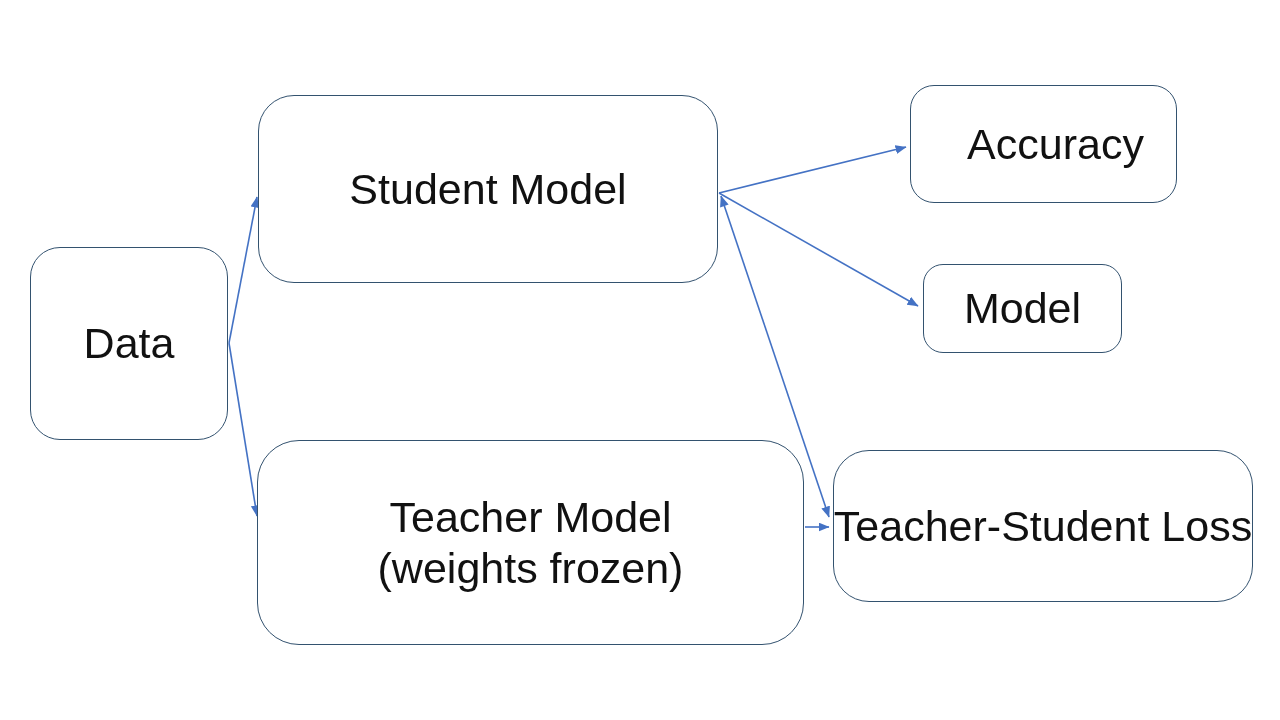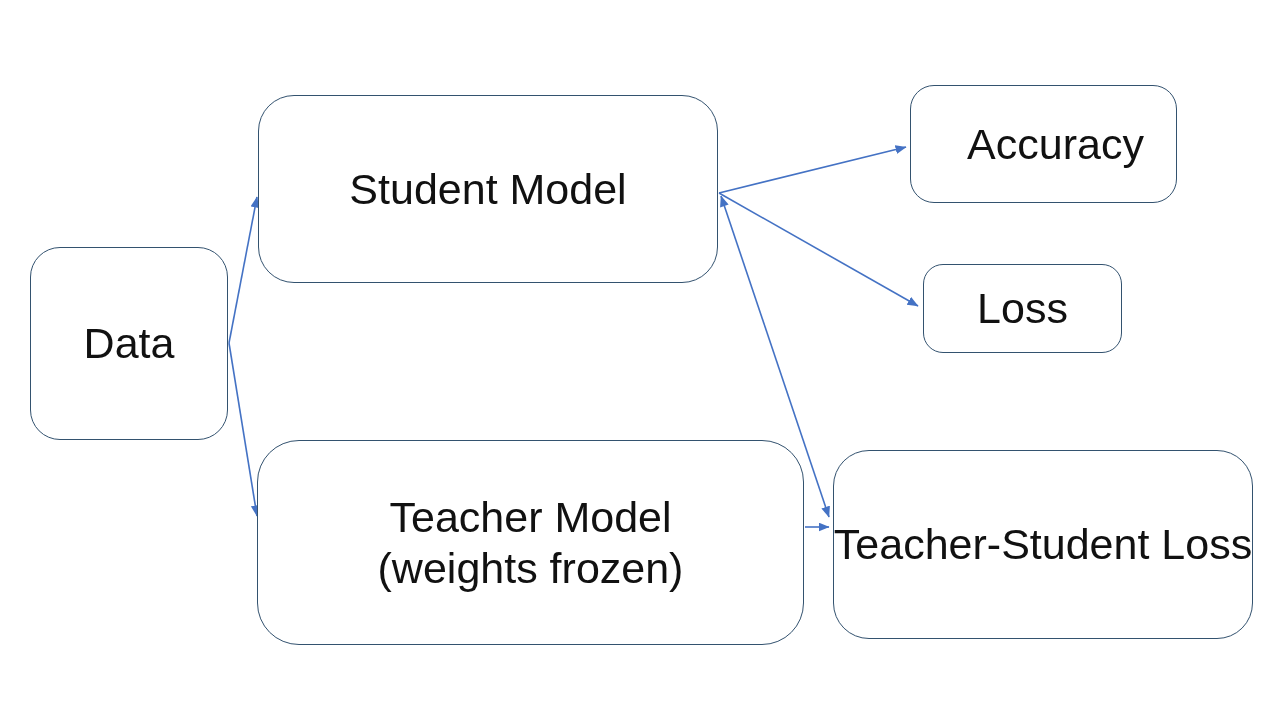--- a/index.html
+++ b/index.html
@@ -76,19 +76,19 @@
         <span class="node-label">Student Model</span>
       </div>
       <div class="node" style="left: 257px; top: 440px; width: 547px; height: 205px; border-radius: 42px;">
         <span class="node-label">Teacher Model</span>
         <span class="node-label">(weights frozen)</span>
       </div>
       <div class="node" style="left: 910px; top: 85px; width: 267px; height: 118px; border-radius: 24px; padding-left: 24px;">
         <span class="node-label">Accuracy</span>
       </div>
       <div class="node" style="left: 923px; top: 264px; width: 199px; height: 89px; border-radius: 20px;">
-        <span class="node-label">Loss</span>
+        <span class="node-label">Model</span>
       </div>
-      <div class="node" style="left: 833px; top: 450px; width: 420px; height: 189px; border-radius: 36px;">
+      <div class="node" style="left: 833px; top: 450px; width: 420px; height: 152px; border-radius: 36px;">
         <span class="node-label">Teacher-Student Loss</span>
       </div>
     </div>
 </div>
 
 </body></html>

